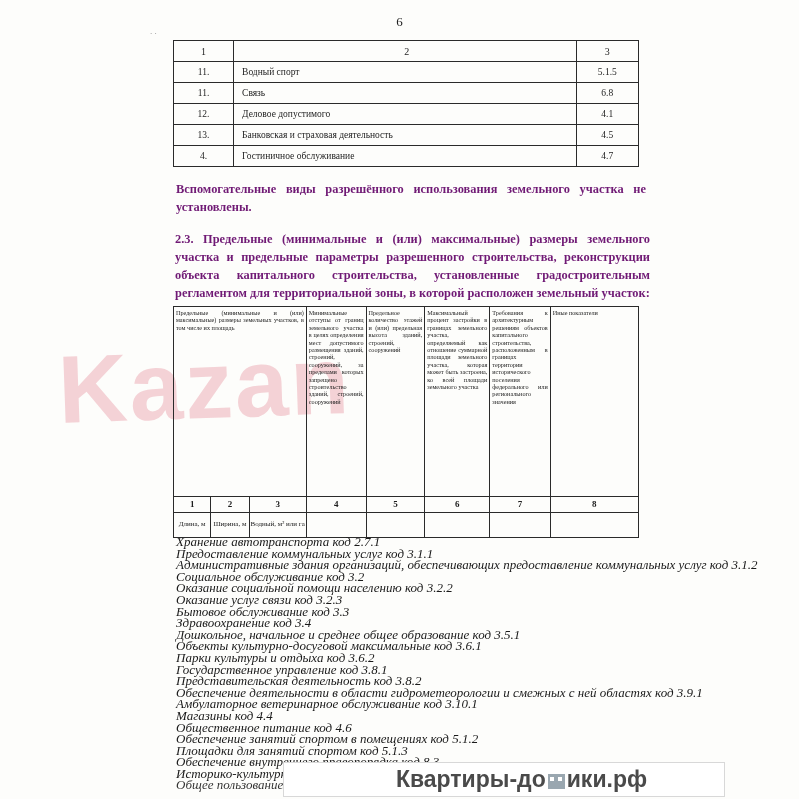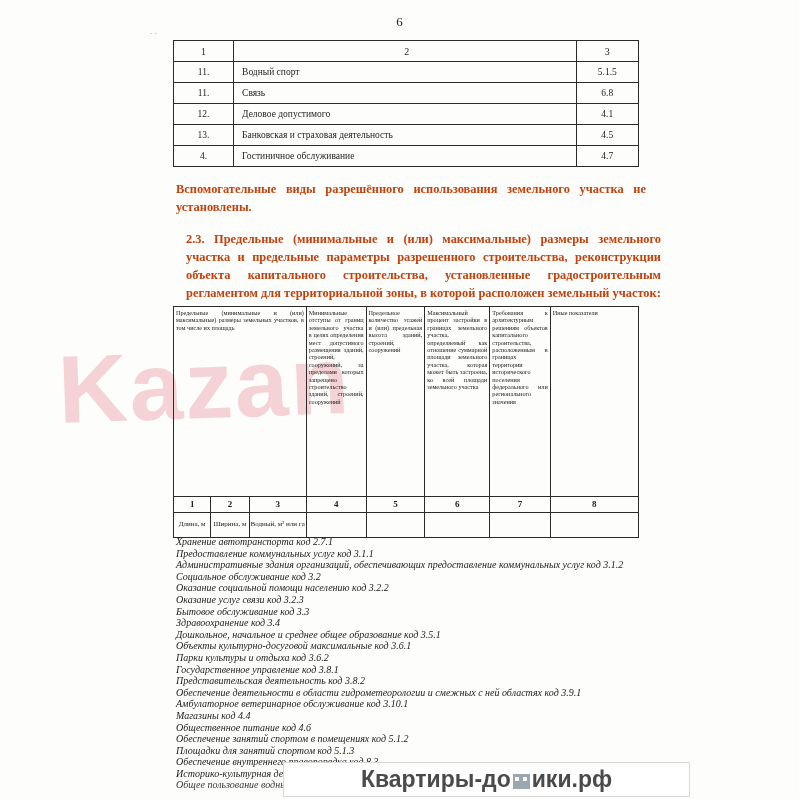--- a/index.html
+++ b/index.html
@@ -58,20 +58,21 @@
     left: 283px;
     top: 762px;
     width: 405px;
     height: 33px;
     background: #ffffff;
     border: 1px solid #d8d8d8;
     display: flex;
     align-items: center;
     justify-content: center;
     overflow: hidden;
+    padding-left: 35px;
   }
   .watermark-bar .wm-text {
     font-family: "Liberation Sans", sans-serif;
     font-size: 23px;
     font-weight: bold;
     color: #4a4a4a;
     letter-spacing: 0px;
     white-space: nowrap;
   }
   .wm-icon {
@@ -122,29 +123,29 @@
   .tbl-top tr.hdr .c2 { text-align: center; }
 
   
   .para {
     position: absolute;
     font-family: "Liberation Serif", serif;
     font-weight: bold;
     font-size: 12.4px;
     line-height: 18px;
     text-align: justify;
-    color: #c2410c;
+    color: #701a75;
   }
   .para.p1 {
     left: 176px;
     top: 180px;
     width: 470px;
   }
   .para.p2 {
-    left: 186px;
+    left: 175px;
     top: 230px;
     width: 475px;
     text-indent: 0px;
   }
 
   
   .tbl-main {
     position: absolute;
     left: 173px;
     top: 306px;
@@ -191,21 +192,21 @@
   .tbl-main .merge3 { text-align: justify; }
 
   
   .codes {
     position: absolute;
     left: 176px;
     top: 536px;
     width: 470px;
     font-family: "Liberation Serif", serif;
     font-style: italic;
-    font-size: 10px;
+    font-size: 13px;
     line-height: 11.6px;
     color: #1a1a1a;
   }
   .codes div { white-space: nowrap; }
   .codes div.last { opacity: 0.9; }
 </style>
 </head>
 <body>
 
 <div class="page">

